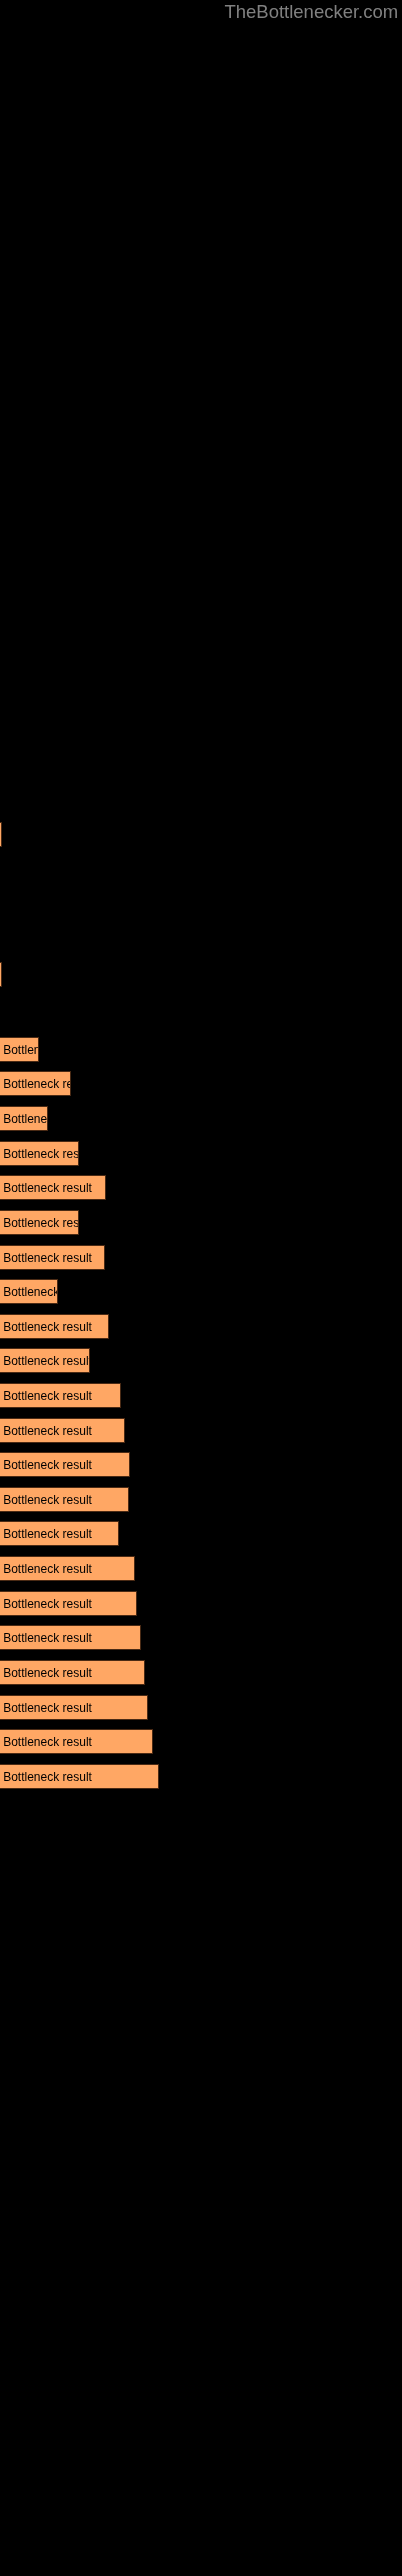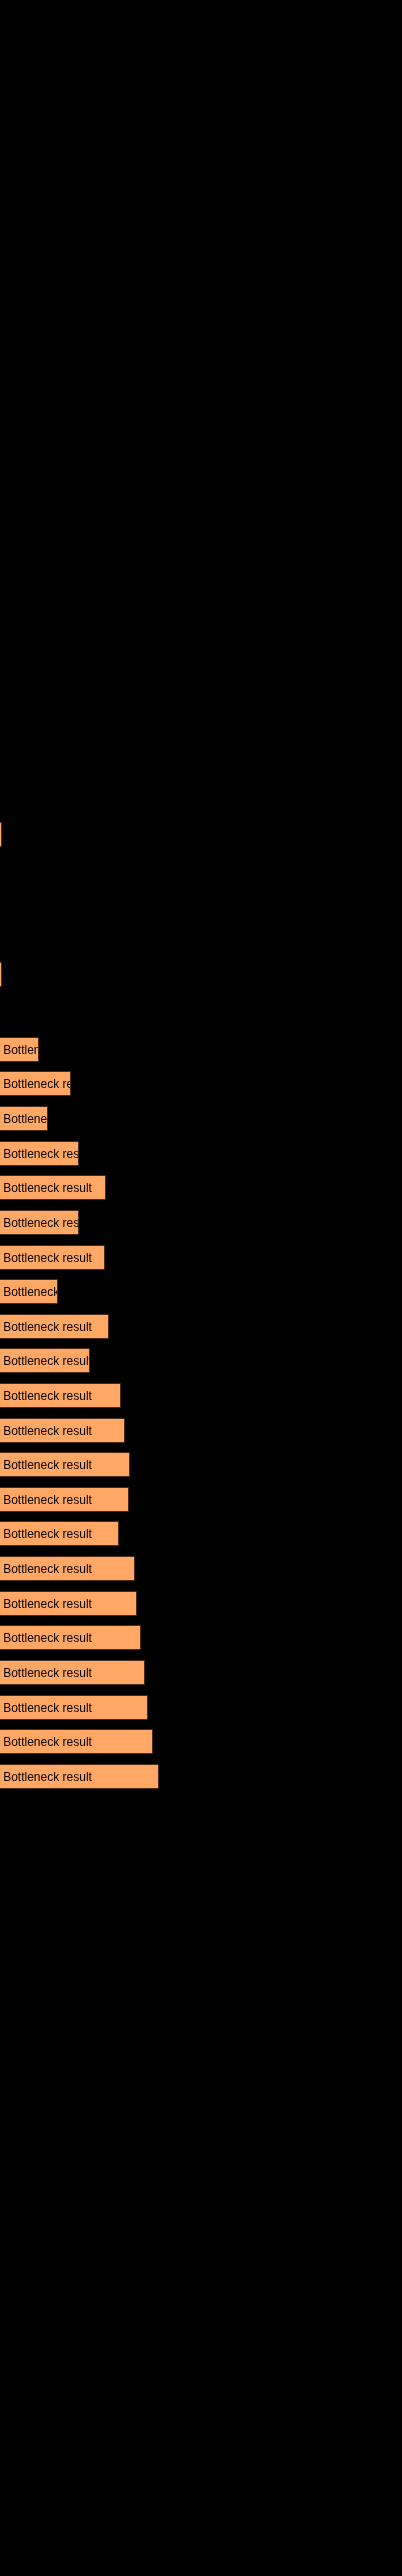--- a/index.html
+++ b/index.html
@@ -82,20 +82,21 @@
   
   .bar.thin {
     border-right: 0.8px solid #4a2a14;
   }
 </style>
 </head>
 <body>
 
 <div id="page">
 
+  <div id="site-title">TheBottlenecker.com</div>
 
   <div id="chart">
       <div class="bar-row" style="top: 822px;">
         <div class="bar thin" style="width: 1.6px; background: rgb(255, 167, 100); border-color: rgb(74, 42, 20);">
           <span class="bar-label" style="color: rgb(0, 0, 0);"></span>
         </div>
       </div>
       <div class="bar-row" style="top: 962px;">
         <div class="bar thin" style="width: 1.6px; background: rgb(255, 167, 100); border-color: rgb(74, 42, 20);">
           <span class="bar-label" style="color: rgb(0, 0, 0);"></span>

